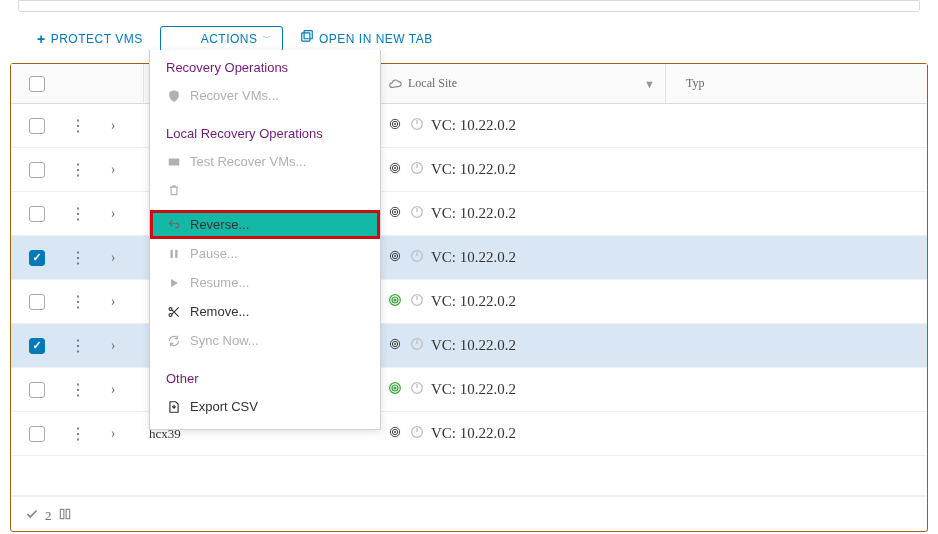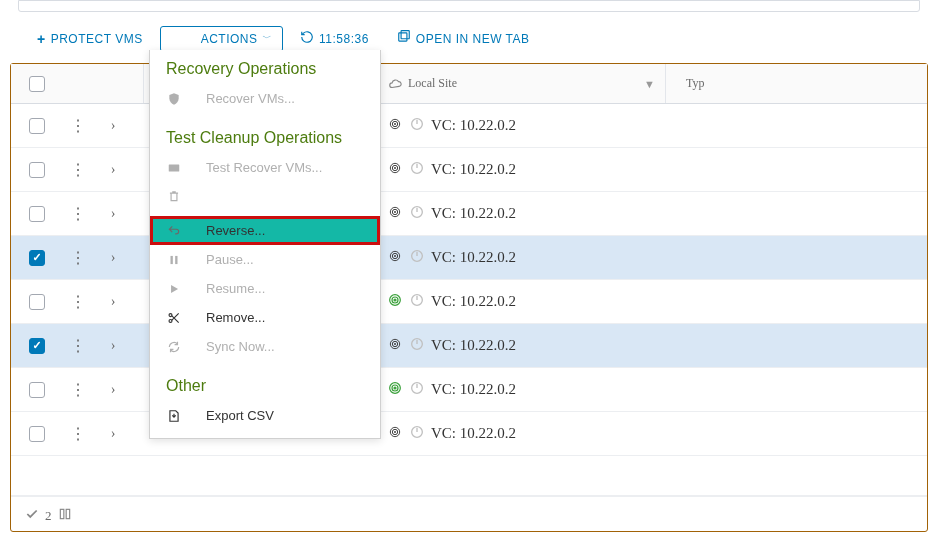--- a/index.html
+++ b/index.html
@@ -35,22 +35,22 @@
 .expand-icon { color: #6a6a6a; font-size: 14px; cursor: pointer; }
 .vm-name { color: #333; font-size: 13px; }
 .site-cell { display: flex; align-items: center; gap: 6px; }
 .site-icon-spiral svg, .site-icon-target svg, .site-icon-power svg { width: 16px; height: 16px; }
 .site-text { color: #333; font-size: 15px; }
 .footer { display: flex; align-items: center; padding: 10px 14px 6px 14px; gap: 6px; border-top: 1px solid #eceef1; }
 .footer .check-icon { color: #888; }
 .footer-count { color: #6a6a6a; }
 .footer-cols-icon svg { width: 14px; height: 14px; }
 .dropdown { position: absolute; left: 149px; top: 50px; width: 232px; background: #fff; border: 1px solid #d0d0d0; box-shadow: 0 2px 8px rgba(0,0,0,0.12); z-index: 100; border-top: none; }
-.dropdown-section-title { font-size: 16px; color: #4d7c0f; padding: 10px 16px 6px 16px; }
-.dropdown-item { display: flex; align-items: center; gap: 24px; padding: 7px 16px; cursor: pointer; color: #333; }
+.dropdown-section-title { font-size: 13px; color: #701a75; padding: 10px 16px 6px 16px; }
+.dropdown-item { display: flex; align-items: center; gap: 8px; padding: 7px 16px; cursor: pointer; color: #333; }
 .dropdown-item.disabled { color: #b0b0b0; cursor: default; }
 .dropdown-item.highlight { border: 3px solid #cc0e0e; padding: 4px 13px; background: #14b8a6; }
 .dropdown-item-icon { width: 16px; display: inline-flex; justify-content: center; }
 .dropdown-item-icon svg { width: 14px; height: 14px; }
 .dropdown-divider { height: 6px; }
 .table-body-spacer { height: 40px; border-bottom: 1px solid #eceef1; }
 .hidden-cell { visibility: hidden; }
 </style>
 </head>
 <body>
@@ -61,29 +61,20 @@
   <div class="toolbar">
     <button class="btn">
       <span class="plus-icon">+</span>
       <span>PROTECT VMS</span>
     </button>
     <button class="btn active">
       <span>ACTIONS</span>
       <span class="chevron-down">﹀</span>
     </button>
     <button class="btn">
-      <span class="refresh-icon">
-        <svg viewBox="0 0 24 24" fill="none" stroke="#0079b8" stroke-width="2">
-            <path d="M3 12a9 9 0 1 0 3-6.7L3 8"></path>
-            <path d="M3 3v5h5"></path>
-          </svg>
-      </span>
-      <span>11:58:36</span>
-    </button>
-    <button class="btn">
       <span class="newtab-icon">
         <svg viewBox="0 0 24 24" fill="none" stroke="#0079b8" stroke-width="2">
             <rect x="3" y="5" width="14" height="14" rx="1"></rect>
             <rect x="7" y="1" width="14" height="14" rx="1"></rect>
           </svg>
       </span>
       <span>OPEN IN NEW TAB</span>
     </button>
   </div>
 
@@ -91,21 +82,21 @@
     <div class="dropdown-section-title">Recovery Operations</div>
     <div class="dropdown-item disabled">
       <span class="dropdown-item-icon">
         <svg viewBox="0 0 24 24" fill="#b0b0b0">
             <path d="M12 2 L4 5 v6 c0 5 3.5 9 8 11 4.5-2 8-6 8-11 V5 L12 2 z"></path>
           </svg>
       </span>
       <span>Recover VMs...</span>
     </div>
     <div class="dropdown-divider"></div>
-    <div class="dropdown-section-title">Test Cleanup Operations</div>
+    <div class="dropdown-section-title">Local Recovery Operations</div>
     <div class="dropdown-item disabled">
       <span class="dropdown-item-icon">
         <svg viewBox="0 0 24 24" fill="#b0b0b0">
             <rect x="3" y="6" width="18" height="12" rx="1"></rect>
           </svg>
       </span>
       <span>Test Recover VMs...</span>
     </div>
     <div class="dropdown-item disabled">
       <span class="dropdown-item-icon">

